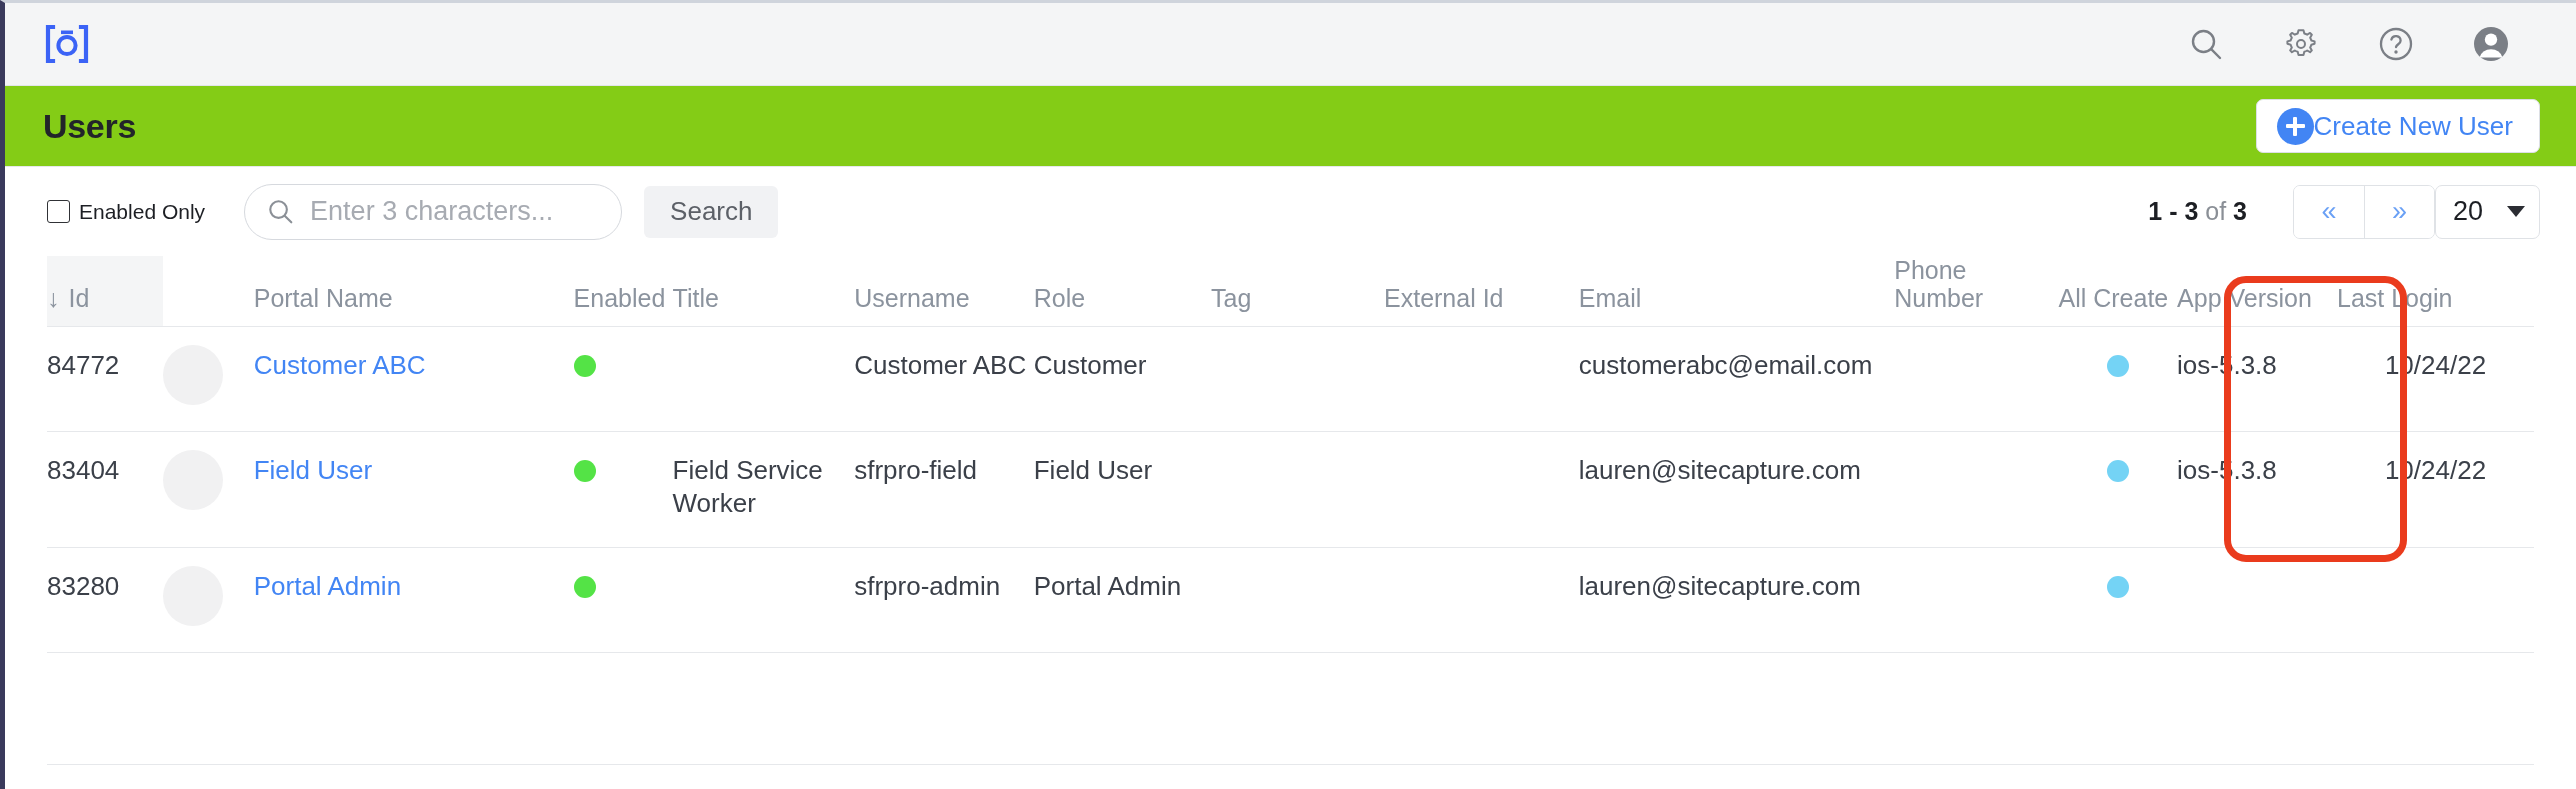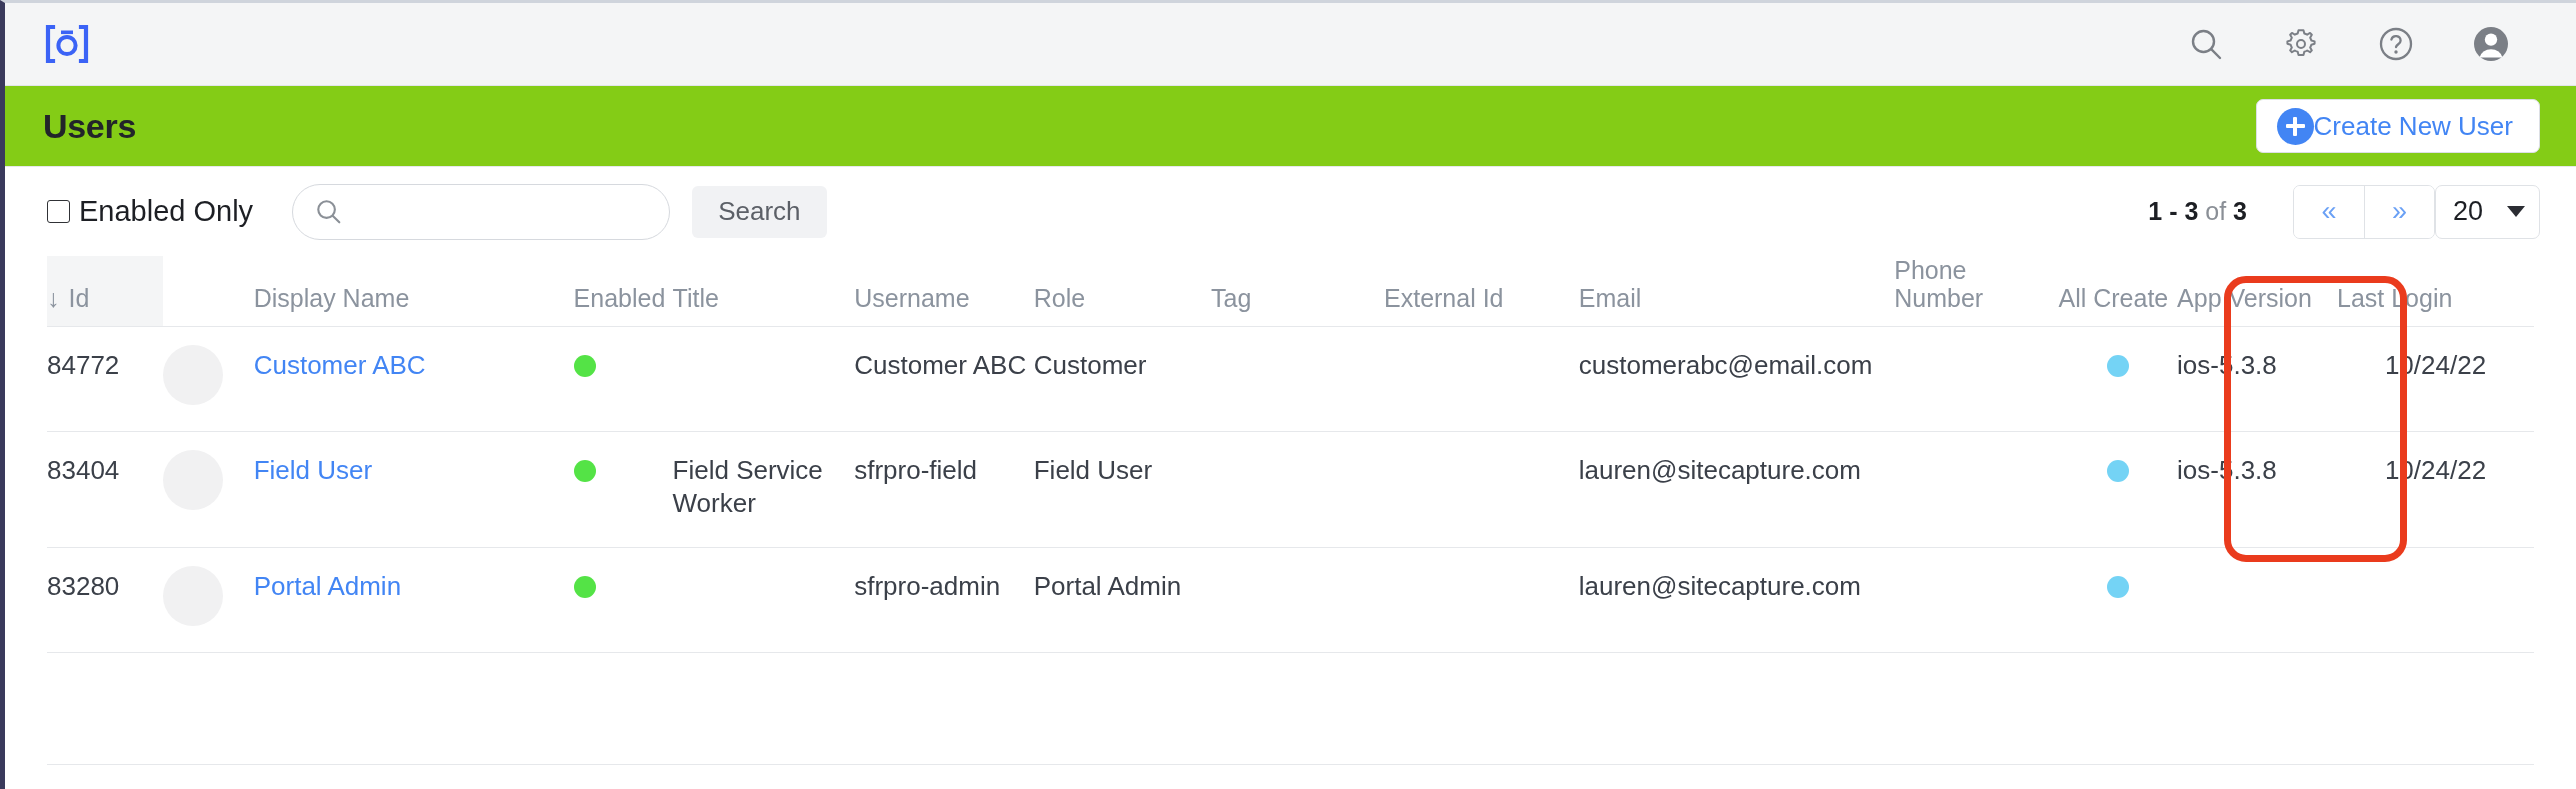--- a/index.html
+++ b/index.html
@@ -114,21 +114,21 @@
     display: flex; align-items: center; gap: 9px; cursor: pointer;
   }
   .checkbox-box {
     width: 23px; height: 23px;
     border: 1.6px solid #303236;
     border-radius: 3px;
     background: #fff;
     flex: none;
   }
   .checkbox-label {
-    font-size: 29px;
+    font-size: 21px;
     color: #1d1f24;
     white-space: nowrap;
   }
   .search-field {
     margin-left: 39px;
     width: 378px;
     height: 56px;
     border: 1px solid #d6d9de;
     border-radius: 28px;
     display: flex;
@@ -352,20 +352,21 @@
       <span class="checkbox-label">Enabled Only</span>
     </label>
 
     <div class="search-field">
       <span style="display:flex;">
         <svg width="27" height="27" viewBox="0 0 28 28" fill="none">
           <circle cx="12" cy="12" r="8.6" stroke="#8b9097" stroke-width="2.2"></circle>
           <line x1="18.3" y1="18.3" x2="25.2" y2="25.2" stroke="#8b9097" stroke-width="2.2" stroke-linecap="round"></line>
         </svg>
       </span>
+      <input class="search-input" type="text" placeholder="Enter 3 characters..." style="">
     </div>
 
     <button class="search-btn">Search</button>
 
     <div class="toolbar-spacer"></div>
 
     <div class="page-count">
       <b>1 - 3</b>
       <span>of</span>
       <b>3</b>
@@ -399,21 +400,21 @@
           <col class="c-alltypes">
         <col class="c-appver">
           <col class="c-lastlogin">
       </colgroup>
       <thead>
         <tr>
           <th class="sorted">
             <span class="sort-arrow">↓</span><span>Id</span>
           </th>
           <th></th>
-          <th>Display Name</th>
+          <th>Portal Name</th>
           <th>Enabled</th>
           <th>Title</th>
           <th>Username</th>
           <th>Role</th>
           <th>Tag</th>
           <th>External Id</th>
           <th>Email</th>
           <th>Phone Number</th>
           <th>All Create</th>
           <th>App Version</th>

